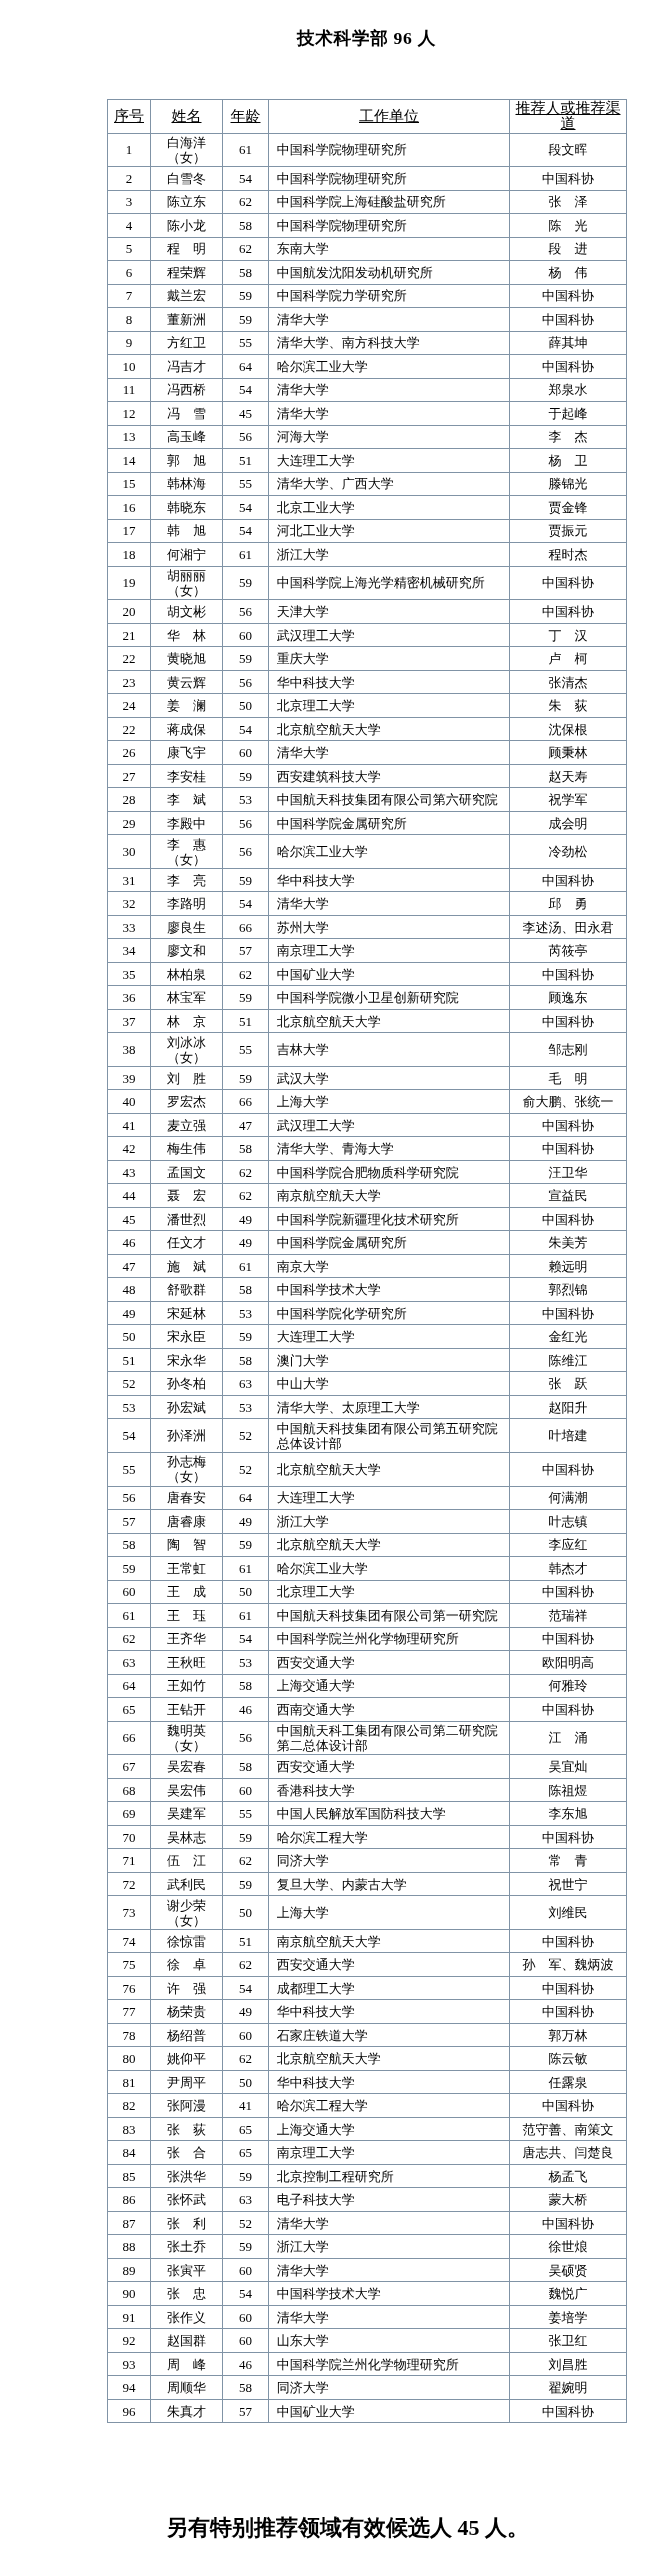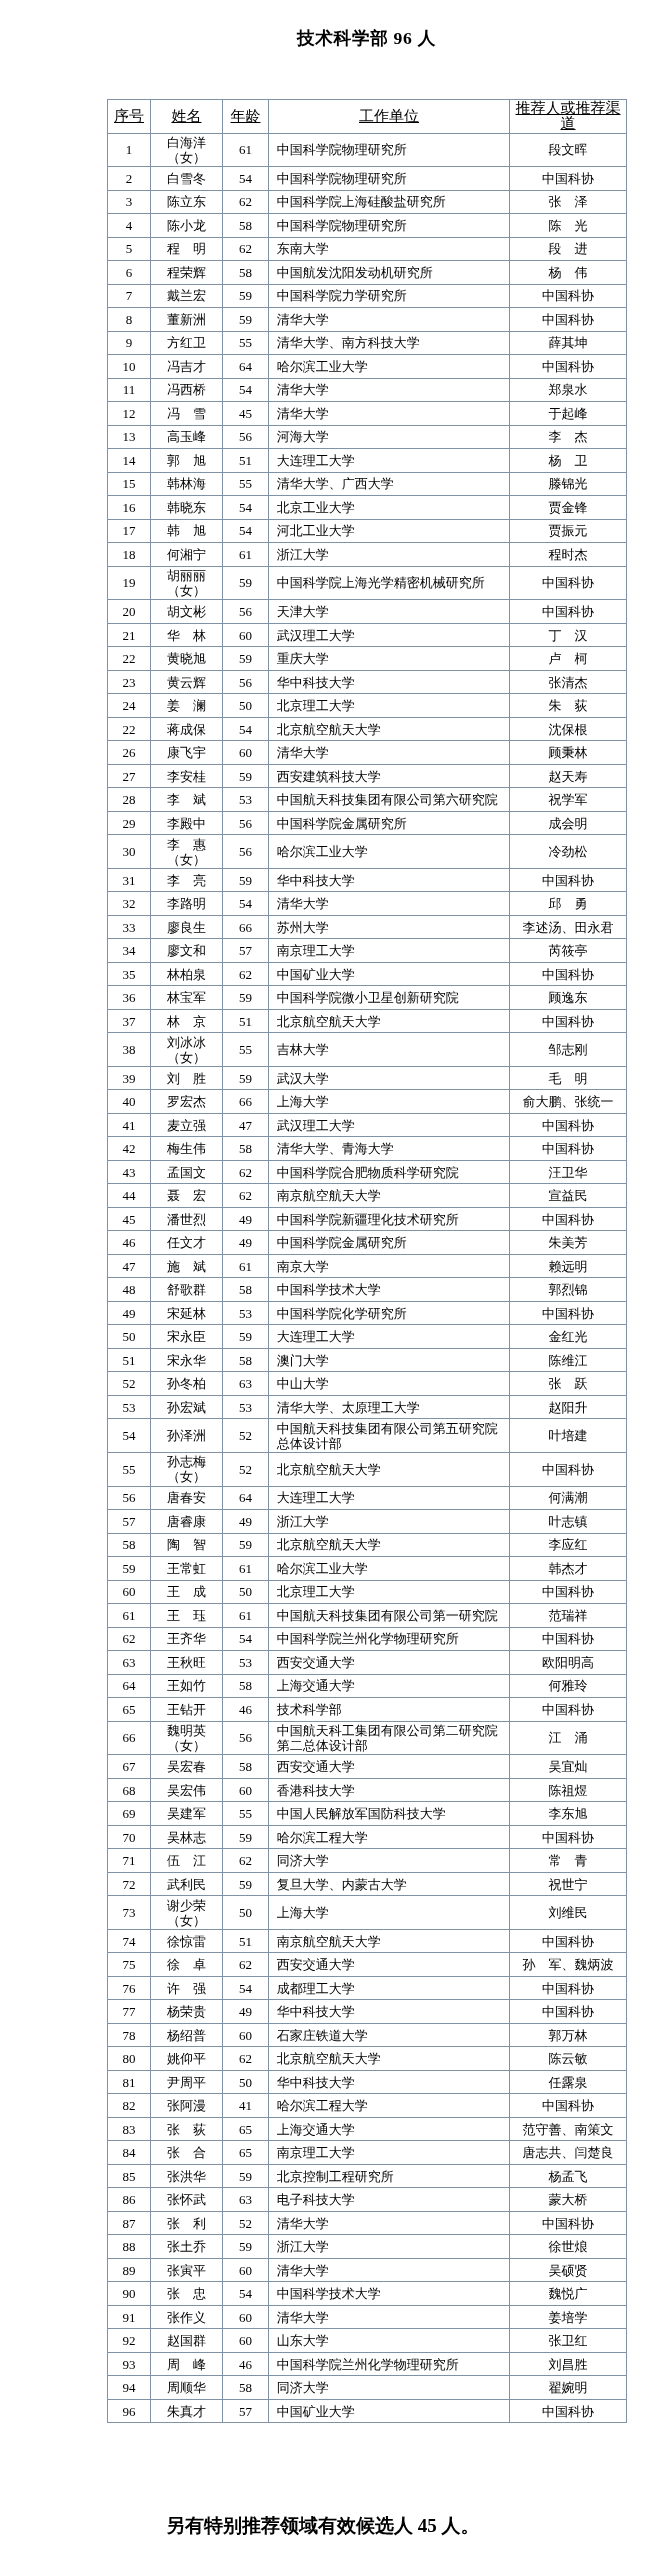--- a/index.html
+++ b/index.html
@@ -54,21 +54,21 @@
   }
   .cand-table td { height:23.5px; }
   .cand-table td.col-unit {
     text-align:left;
     padding-left:7.8px;
   }
   .footnote {
     position:absolute;
     top:2513px;
     left:130px;
-    font-size:19px;
+    font-size:22px;
     font-weight:bold;
   }
 </style>
 </head>
 <body>
 
 <div class="page">
 
   <div class="title">技术科学部 96 人</div>
 
@@ -541,21 +541,21 @@
           <td class="col-no">64</td>
           <td class="col-name">王如竹</td>
           <td class="col-age">58</td>
           <td class="col-unit">上海交通大学</td>
           <td class="col-recommender">何雅玲</td>
         </tr>
         <tr>
           <td class="col-no">65</td>
           <td class="col-name">王钻开</td>
           <td class="col-age">46</td>
-          <td class="col-unit">技术科学部</td>
+          <td class="col-unit">西南交通大学</td>
           <td class="col-recommender">中国科协</td>
         </tr>
         <tr>
           <td class="col-no">66</td>
           <td class="col-name">魏明英
 （女）</td>
           <td class="col-age">56</td>
           <td class="col-unit">中国航天科工集团有限公司第二研究院
 第二总体设计部</td>
           <td class="col-recommender">江　涌</td>

